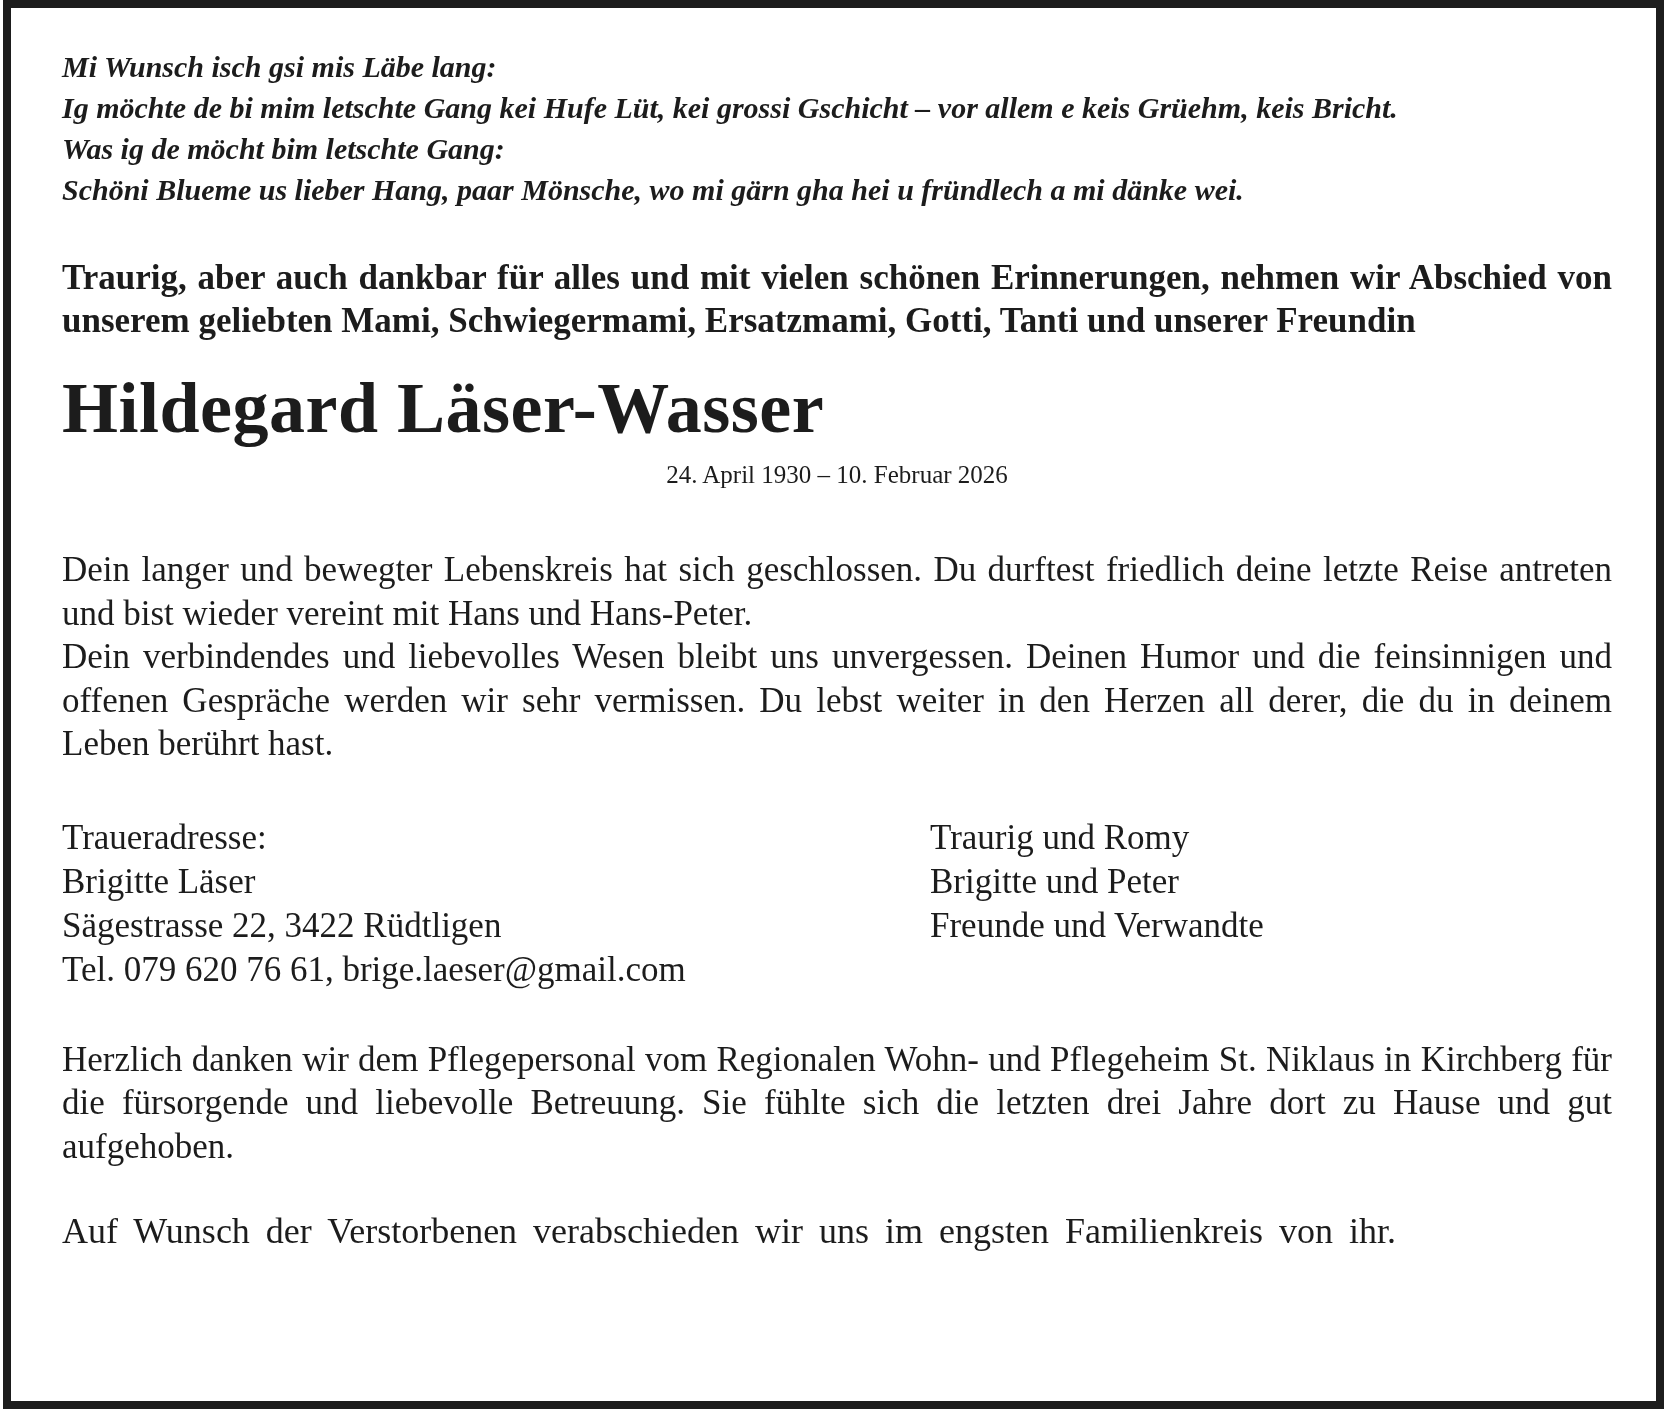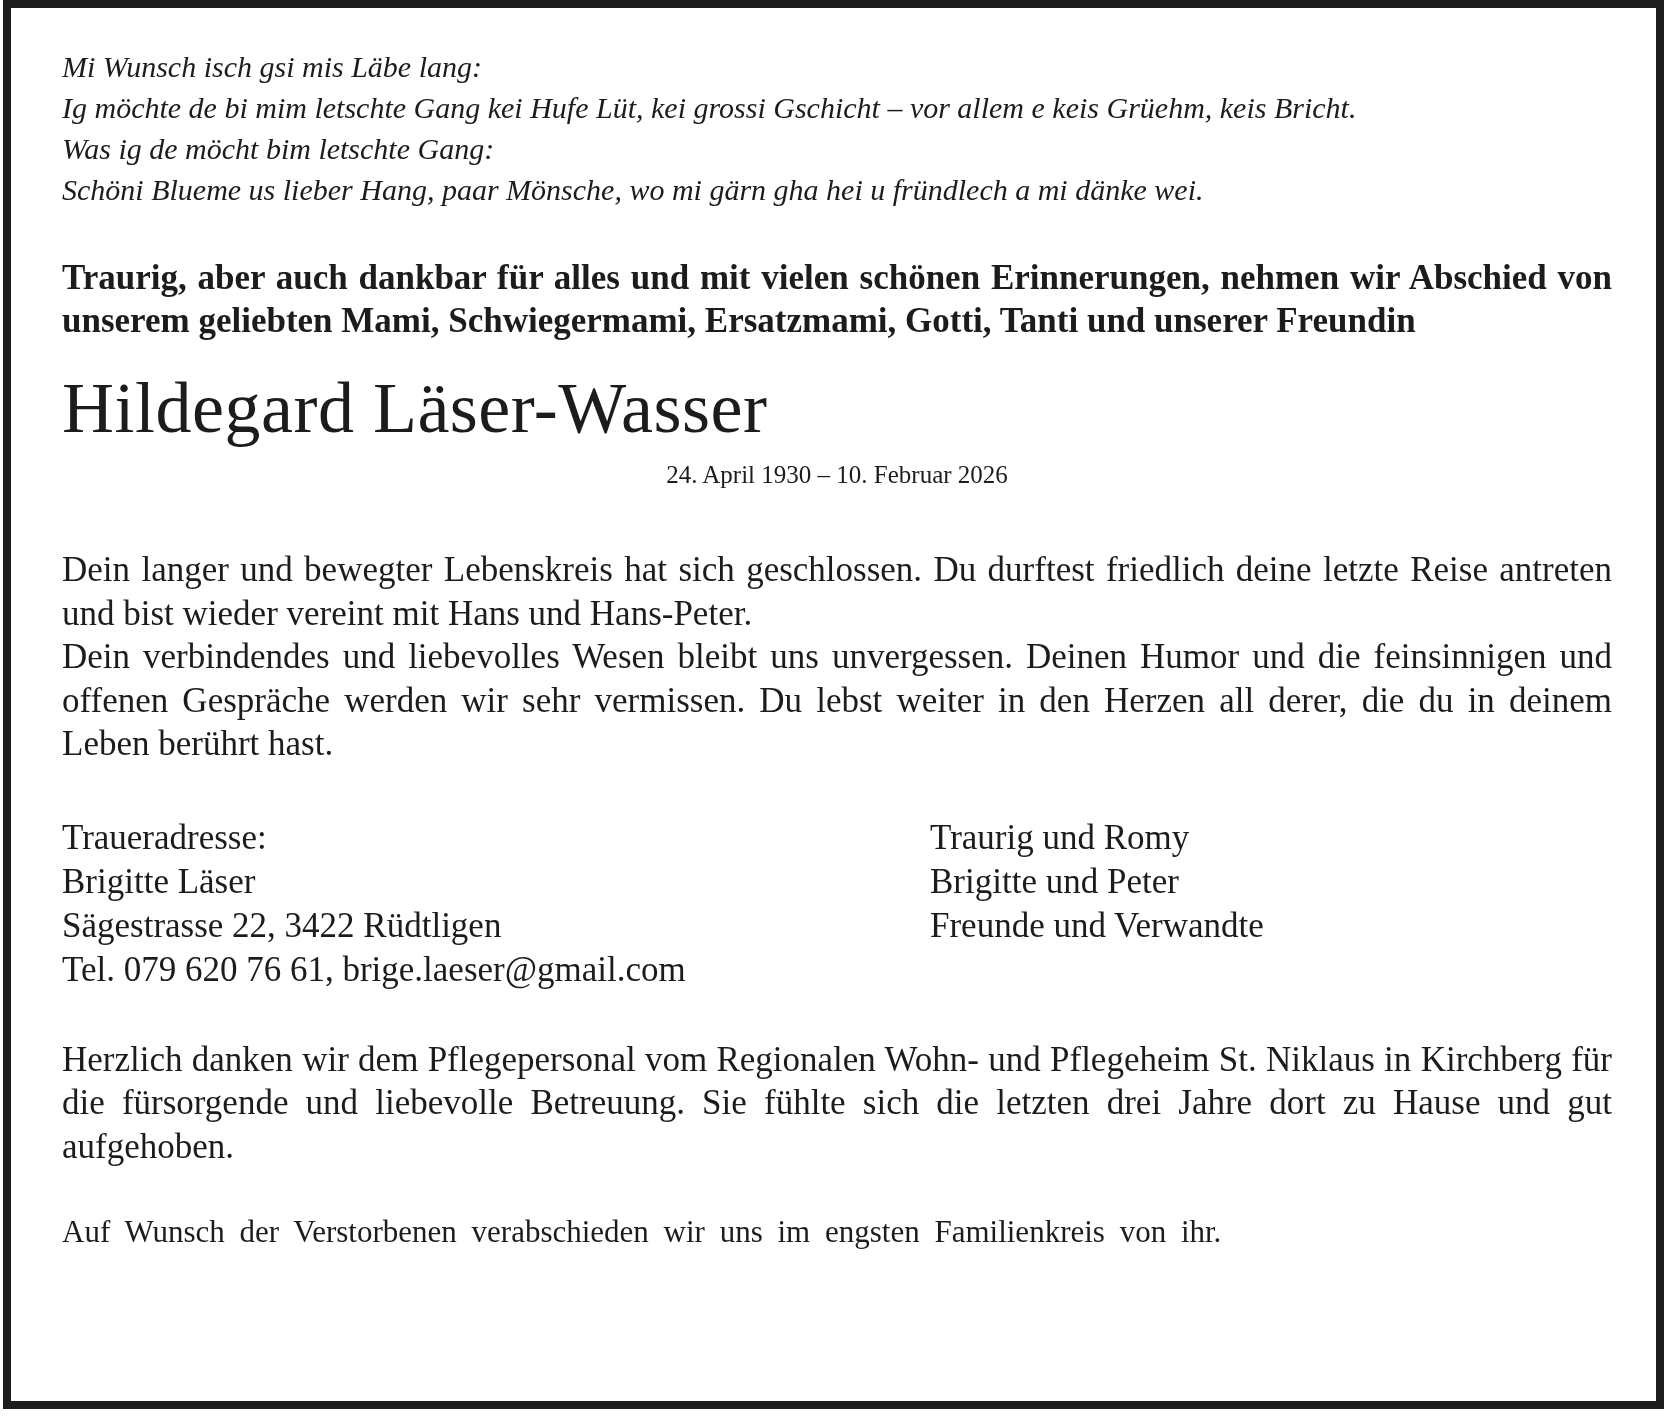--- a/index.html
+++ b/index.html
@@ -27,33 +27,34 @@
     box-sizing: border-box;
   }
   .notice-content {
     padding: 38px 44px 0 51px;
   }
   .poem {
     font-style: italic;
     font-size: 30px;
     line-height: 41px;
     white-space: nowrap;
+    font-weight: bold;
   }
   .poem .poem-line { display: block; }
   .intro {
     margin: 46px 0 0 0;
     font-size: 35px;
     line-height: 43px;
     text-align: justify;
     font-weight: bold;
   }
   .deceased-name {
     margin: 26px 0 0 0;
     font-size: 72px;
-    font-weight: 400;
+    font-weight: 700;
     line-height: 80px;
     letter-spacing: 0.5px;
   }
   .life-dates {
     margin: 6px 0 0 0;
     font-size: 25px;
     line-height: 42px;
     text-align: center;
   }
   .tribute {
@@ -73,21 +74,21 @@
   .col-right { flex: 1; }
   .col-line { display: block; }
   .thanks {
     margin: 46px 0 0 0;
     font-size: 35px;
     line-height: 43.5px;
     text-align: justify;
   }
   .closing {
     margin: 42px 0 0 0;
-    font-size: 31px;
+    font-size: 36px;
     line-height: 43px;
     word-spacing: 7px;
     white-space: nowrap;
   }
 </style>
 </head>
 <body>
 
 <div class="notice-frame">
   <div class="notice-content">

